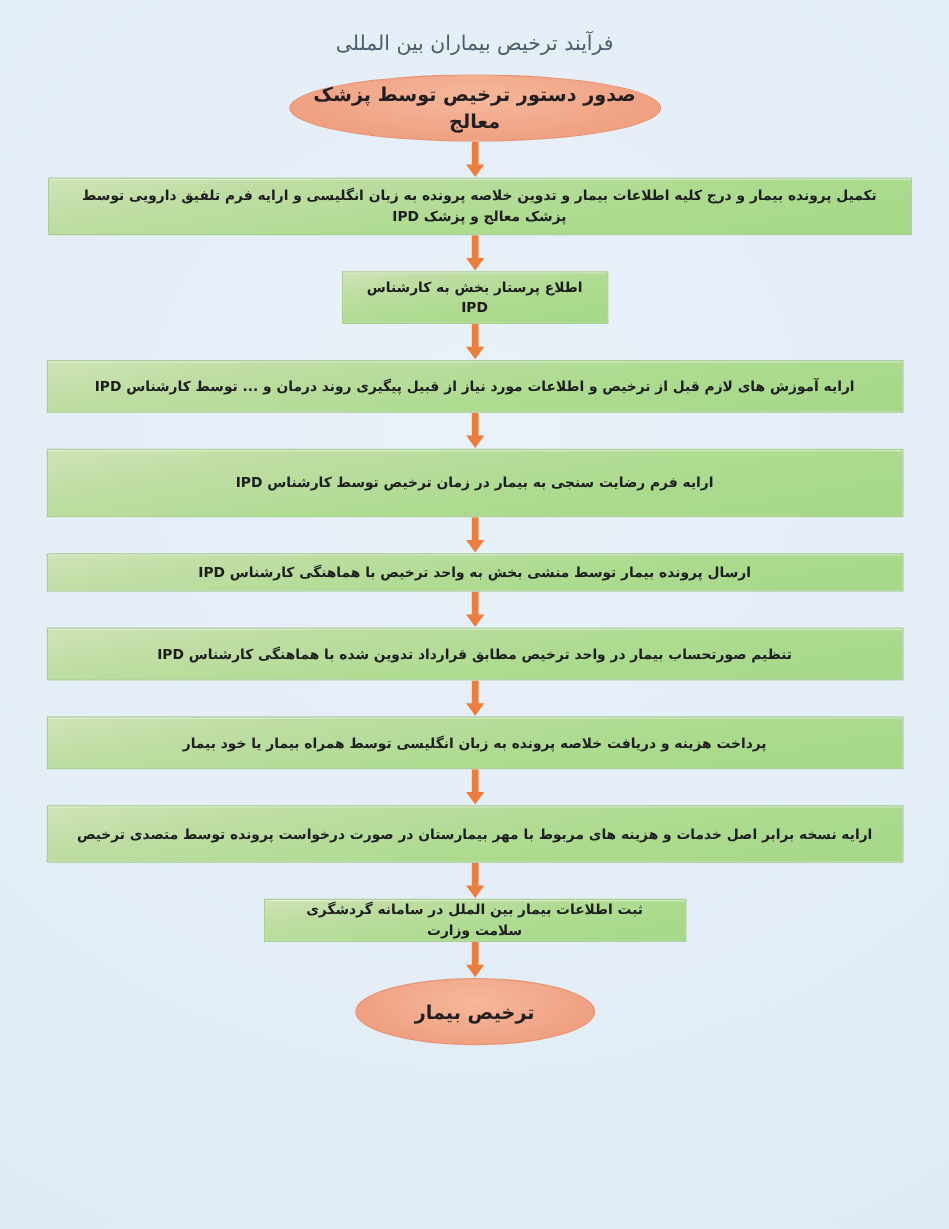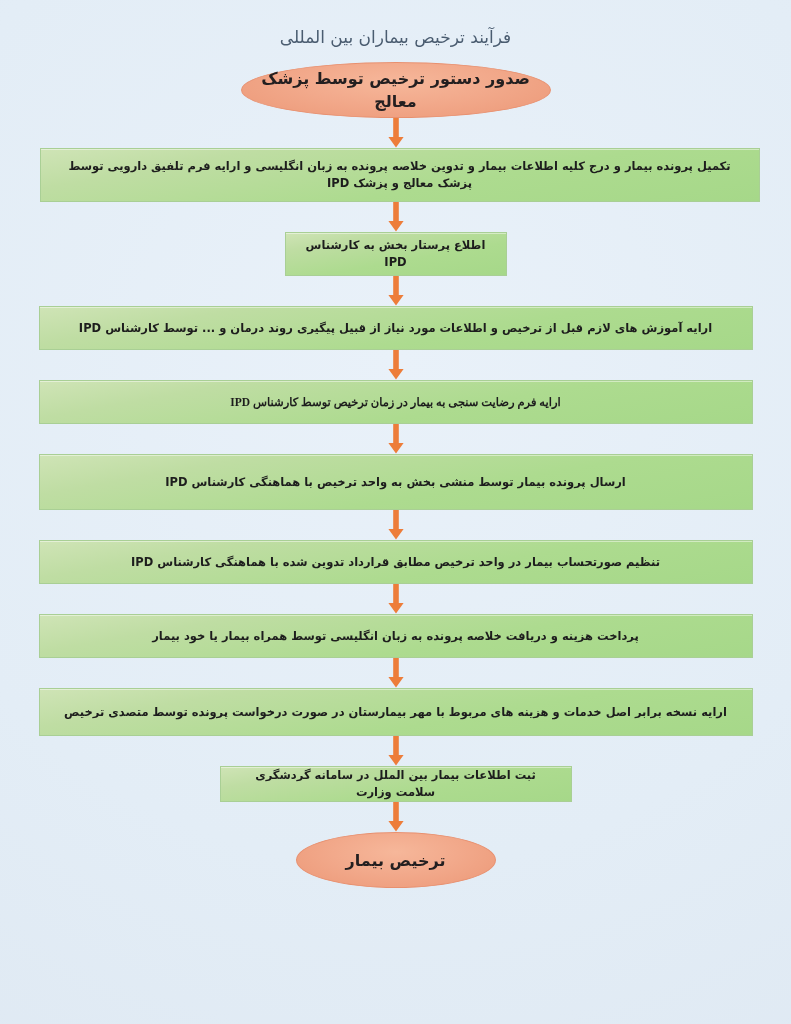--- a/index.html
+++ b/index.html
@@ -92,21 +92,21 @@
         </div>
       </div>
       <div class="connector row">
         <span>
           <svg width="22" height="30" viewBox="0 0 22 30" aria-hidden="true">
             <path d="M8.2 0 H13.8 V19 H18.6 L11 29.4 L3.4 19 H8.2 Z" fill="#ed7d3a"></path>
           </svg>
         </span>
       </div>
       <div class="row">
-        <div class="node process" style="width: 720px; height: 54px; margin-left: 8px;">
+        <div class="node process" style="width: 720px; height: 48px; margin-left: 8px;">
           <span>تکمیل پرونده بیمار و درج کلیه اطلاعات بیمار و تدوین خلاصه پرونده به زبان انگلیسی و ارایه فرم تلفیق دارویی توسط پزشک معالج و پزشک IPD</span>
         </div>
       </div>
       <div class="connector row">
         <span>
           <svg width="22" height="30" viewBox="0 0 22 30" aria-hidden="true">
             <path d="M8.2 0 H13.8 V19 H18.6 L11 29.4 L3.4 19 H8.2 Z" fill="#ed7d3a"></path>
           </svg>
         </span>
       </div>
@@ -128,33 +128,33 @@
         </div>
       </div>
       <div class="connector row">
         <span>
           <svg width="22" height="30" viewBox="0 0 22 30" aria-hidden="true">
             <path d="M8.2 0 H13.8 V19 H18.6 L11 29.4 L3.4 19 H8.2 Z" fill="#ed7d3a"></path>
           </svg>
         </span>
       </div>
       <div class="row">
-        <div class="node process" style="width: 714px; height: 44px; font-family: Liberation Serif, serif;">
+        <div class="node process" style="width: 714px; height: 57px;">
           <span>ارایه فرم رضایت سنجی به بیمار در زمان ترخیص توسط کارشناس IPD</span>
         </div>
       </div>
       <div class="connector row">
         <span>
           <svg width="22" height="30" viewBox="0 0 22 30" aria-hidden="true">
             <path d="M8.2 0 H13.8 V19 H18.6 L11 29.4 L3.4 19 H8.2 Z" fill="#ed7d3a"></path>
           </svg>
         </span>
       </div>
       <div class="row">
-        <div class="node process" style="width: 714px; height: 56px;">
+        <div class="node process" style="width: 714px; height: 32px;">
           <span>ارسال پرونده بیمار توسط منشی بخش به واحد ترخیص با هماهنگی کارشناس  IPD</span>
         </div>
       </div>
       <div class="connector row">
         <span>
           <svg width="22" height="30" viewBox="0 0 22 30" aria-hidden="true">
             <path d="M8.2 0 H13.8 V19 H18.6 L11 29.4 L3.4 19 H8.2 Z" fill="#ed7d3a"></path>
           </svg>
         </span>
       </div>

